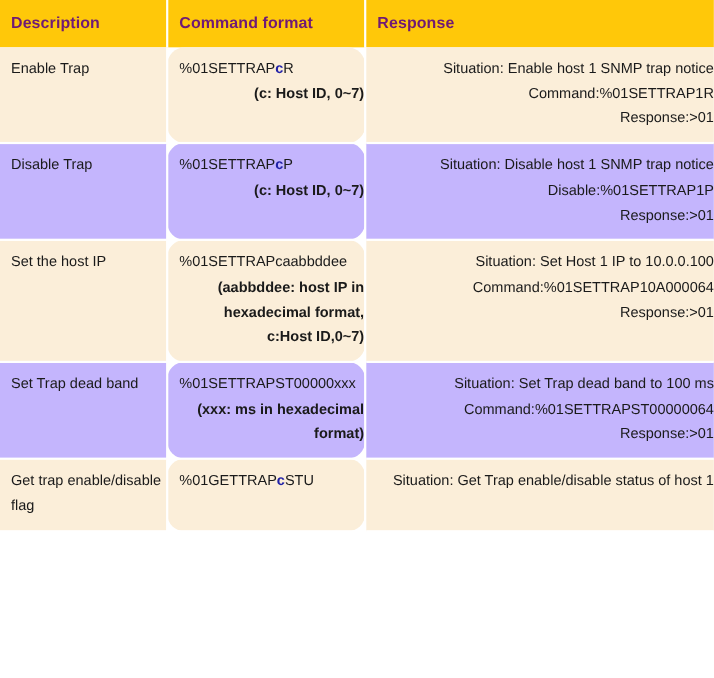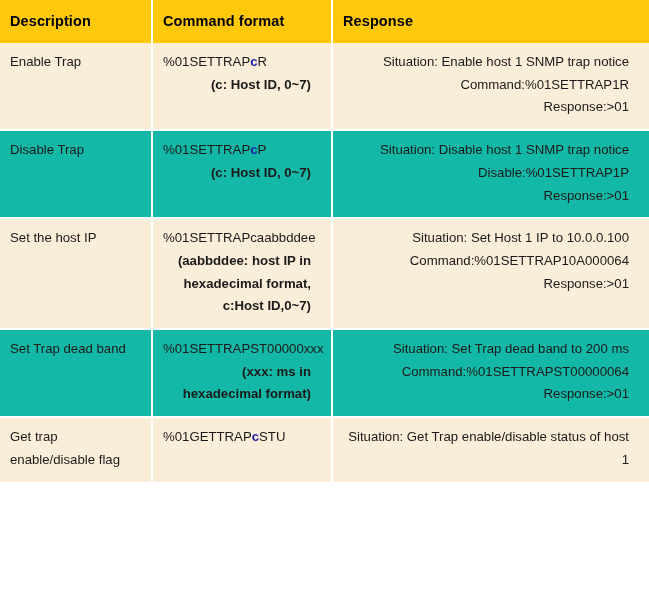--- a/index.html
+++ b/index.html
@@ -21,47 +21,47 @@
     table-layout: fixed;
   }
 
   .cmd-table col.col-desc { width: 152px; }
   .cmd-table col.col-fmt  { width: 180px; }
   .cmd-table col.col-ex   { width: 317px; }
 
   
   thead th {
     background: #FFC809;
-    color: #000000;
+    color: #701a75;
     font-weight: bold;
     font-size: 14.5px;
     text-align: left;
     padding: 13px 0 14px 10px;
     vertical-align: middle;
     border-right: 2px solid #ffffff;
     letter-spacing: 0.1px;
   }
   thead th:last-child { border-right: none; }
 
   
   tbody td {
     vertical-align: top;
-    padding: 8px 20px 10px 10px;
+    padding: 8px 0 10px 10px;
     font-size: 13.2px;
     line-height: 1.72;
     border-right: 2px solid #ffffff;
     border-bottom: 2px solid #ffffff;
   }
   tbody td:last-child { border-right: none; text-align: right; }
 
   tbody tr.row-odd  td { background: #FBEED9; }
-  tbody tr.row-even td { background: #14b8a6; }
+  tbody tr.row-even td { background: #c4b5fd; }
 
   td.c-desc { white-space: normal; }
-  td.c-fmt  { font-weight: normal; }
+  td.c-fmt  { font-weight: normal; border-radius: 16px; }
   td.c-ex   { padding-left: 9px; }
 
   .fmt-main { white-space: nowrap; }
   .fmt-note { font-weight: bold; text-align: right; }
   .hostvar  { color: #2121A8; font-weight: bold; }
 
   .ex-line { display: block; white-space: normal; }
 </style>
 </head>
 <body>
@@ -116,21 +116,21 @@
           <span class="ex-line">Response:&gt;01</span>
         </td>
       </tr>
       <tr class="row-even">
         <td class="c-desc">Set Trap dead band</td>
         <td class="c-fmt">
           <div class="fmt-main"><span>%01SETTRAPST00000xxx</span></div>
           <div class="fmt-note">(xxx: ms in hexadecimal format)</div>
         </td>
         <td class="c-ex">
-          <span class="ex-line">Situation: Set Trap dead band to 200 ms</span>
+          <span class="ex-line">Situation: Set Trap dead band to 100 ms</span>
           <span class="ex-line">Command:%01SETTRAPST00000064</span>
           <span class="ex-line">Response:&gt;01</span>
         </td>
       </tr>
       <tr class="row-odd">
         <td class="c-desc">Get trap enable/disable flag</td>
         <td class="c-fmt">
           <div class="fmt-main"><span>%01GETTRAP</span><span class="hostvar">c</span><span>STU</span></div>
         </td>
         <td class="c-ex">

